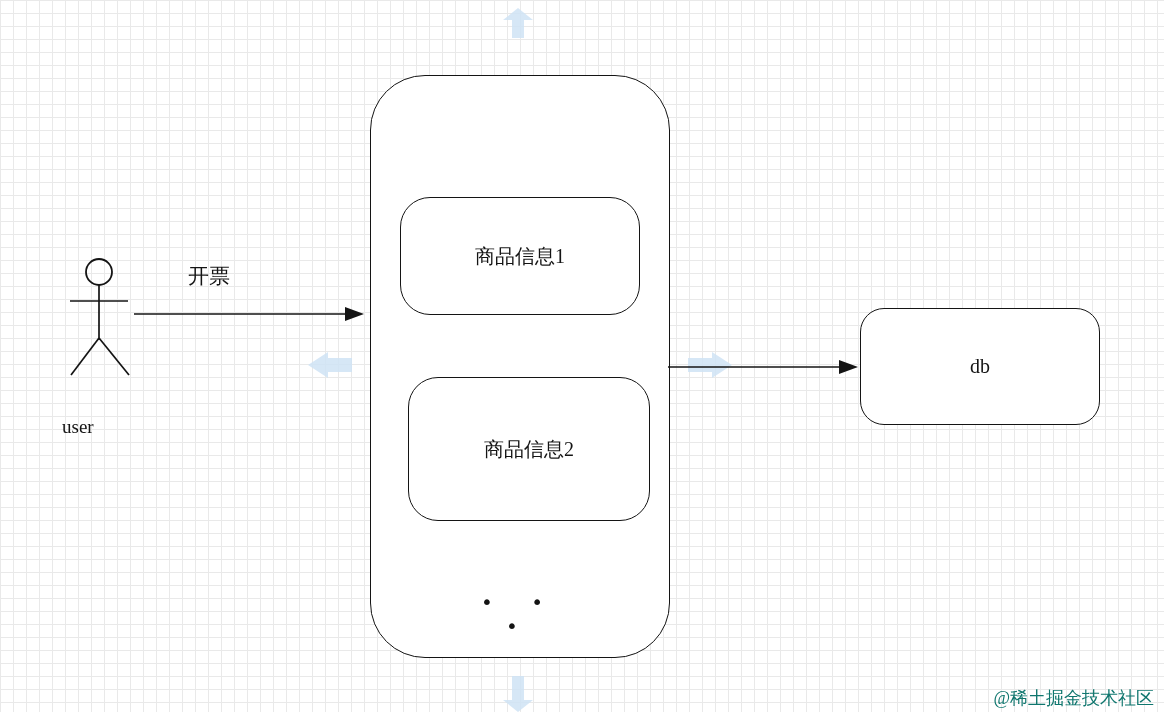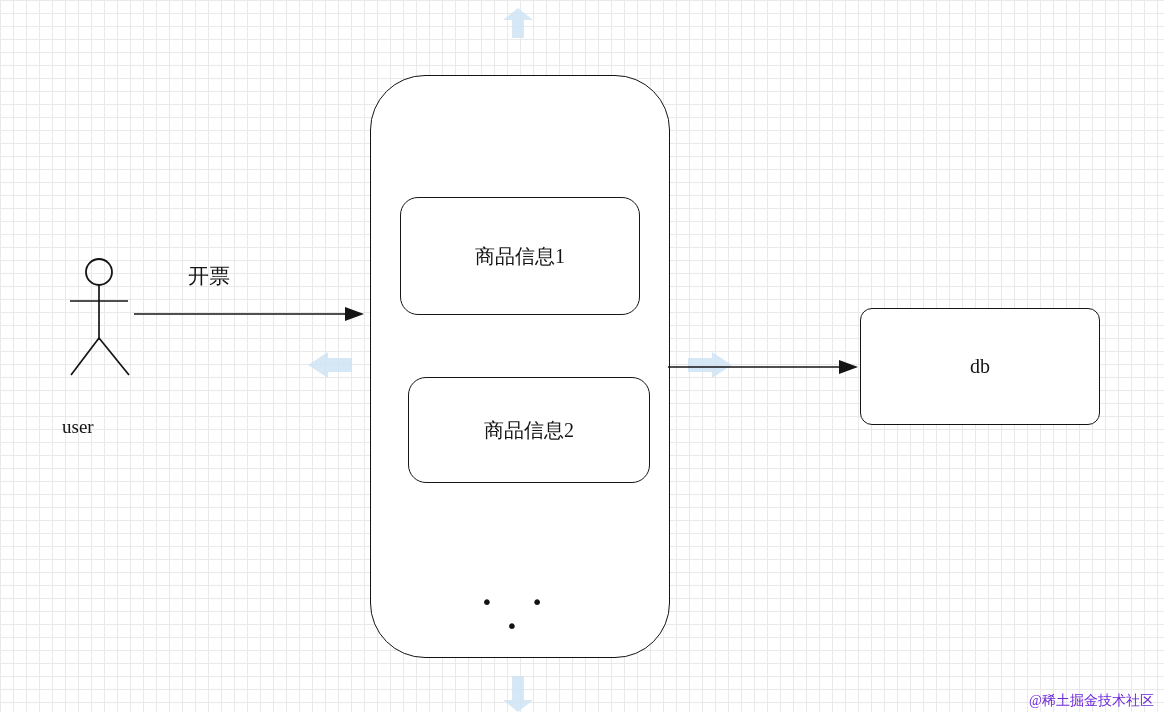--- a/index.html
+++ b/index.html
@@ -13,55 +13,55 @@
       linear-gradient(#dcdcdc 1px, transparent 1px),
       linear-gradient(90deg, #dcdcdc 1px, transparent 1px);
     background-size:13px 13px,13px 13px,65px 65px,65px 65px;
     color:#141414;
   }
   .shape{
     position:absolute;background:#fff;border:1.6px solid #141414;
     box-sizing:border-box;display:flex;align-items:center;justify-content:center;
   }
   .container-node{border-radius:55px;z-index:1;}
-  .inner-node{border-radius:18px;z-index:2;font-size:20px;}
-  .db-node{border-radius:12px;z-index:2;font-size:20px;text-align:center;}
+  .inner-node{border-radius:30px;z-index:2;font-size:20px;}
+  .db-node{border-radius:24px;z-index:2;font-size:20px;text-align:center;}
   .label{
     position:absolute;z-index:2;text-align:left;line-height:1.2;
   }
   .actor-label{font-size:19px;}
   .edge-label{font-size:21px;}
   .ellipsis{
     position:absolute;z-index:3;font-size:20px;letter-spacing:16px;
     text-align:center;color:#141414;
     font-family:"DejaVu Sans",sans-serif;
   }
   .overlay{
     position:absolute;left:0;top:0;z-index:4;pointer-events:none;
   }
   .overlay line{stroke:#141414;stroke-width:1.7;}
   .overlay .head{fill:#141414;}
   .overlay .figure{stroke:#141414;stroke-width:1.8;fill:none;}
   .overlay .pan{fill:#cfe3f5;opacity:0.85;}
   .watermark{
     position:absolute;right:10px;bottom:2px;z-index:5;
-    font-size:14px;color:#6d28d9;
+    font-size:18px;color:#0f766e;
     font-family:"Liberation Serif","DejaVu Serif",serif;
   }
 </style>
 </head>
 <body>
 
 <div class="shape container-node" style="left:370px;top:75px;width:300px;height:583px;"></div>
 
 <div class="shape inner-node" style="left:400px;top:197px;width:240px;height:118px;">
   <span>商品信息1</span>
 </div>
 
-<div class="shape inner-node" style="left:408px;top:377px;width:242px;height:106px;">
+<div class="shape inner-node" style="left:408px;top:377px;width:242px;height:144px;">
   <span>商品信息2</span>
 </div>
 
 <div class="ellipsis" style="left:460px;top:590px;width:120px;">•  •  •</div>
 
 <div class="shape db-node" style="left:860px;top:308px;width:240px;height:117px;">
   <span>db</span>
 </div>
 
 <div class="label actor-label" style="left:62px;top:416px;width:76px;">user</div>

